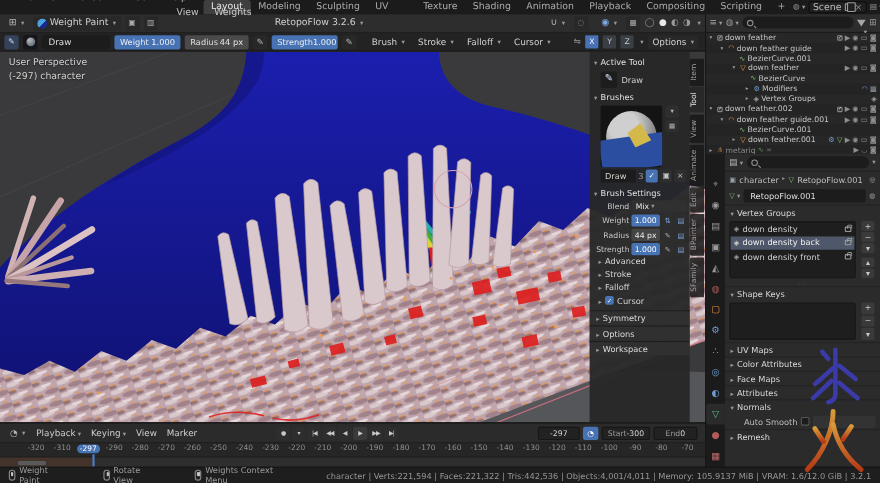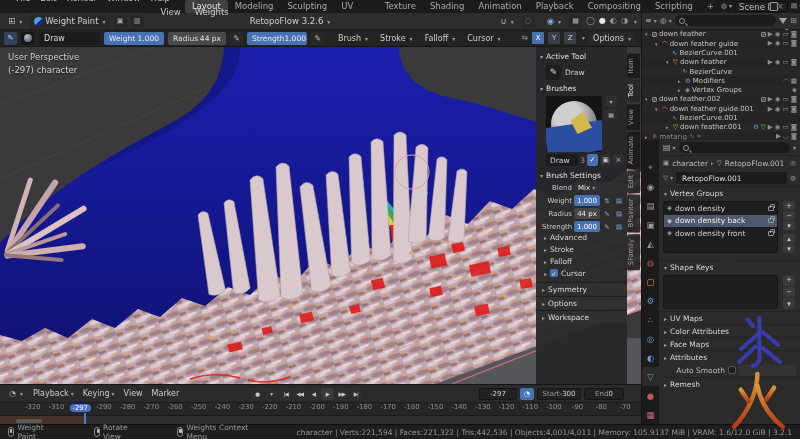--- a/index.html
+++ b/index.html
@@ -525,21 +525,21 @@
           </span>
           <span class="grow"></span>
           <span class="tl-field" style="width:38px;justify-content:center">
               <span>-297</span>
             </span>
           <span class="clockbtn">◔</span>
           <span class="tl-field" style="width:44px">
               <span style="color:#9a9a9a">Start</span>
               <span>-300</span>
             </span>
-          <span class="tl-field" style="width:40px;margin-right:12px">
+          <span class="tl-field" style="width:40px;margin-right:2px">
               <span style="color:#9a9a9a">End</span>
               <span>0</span>
             </span>
         </div>
         <div class="ruler">
           <span class="tick">-320</span>
           <span class="tick">-310</span>
           <span class="tick"><span class="curframe">-297</span></span>
           <span class="tick">-290</span>
           <span class="tick">-280</span>
@@ -792,20 +792,24 @@
               <span>Color Attributes</span>
             </div>
           <div class="p-sec">
               <span class="car r"></span>
               <span>Face Maps</span>
             </div>
           <div class="p-sec">
               <span class="car r"></span>
               <span>Attributes</span>
             </div>
+          <div class="p-sec">
+              <span class="car"></span>
+              <span>Normals</span>
+            </div>
           <div class="p-row" style="height:14px">
             <span style="width:62px;text-align:right;color:#bdbdbd">Auto Smooth</span>
             <span class="cb off"></span>
             <span class="as-slider"></span>
           </div>
           <div class="p-sec">
               <span class="car r"></span>
               <span>Remesh</span>
             </div>
         </div>

